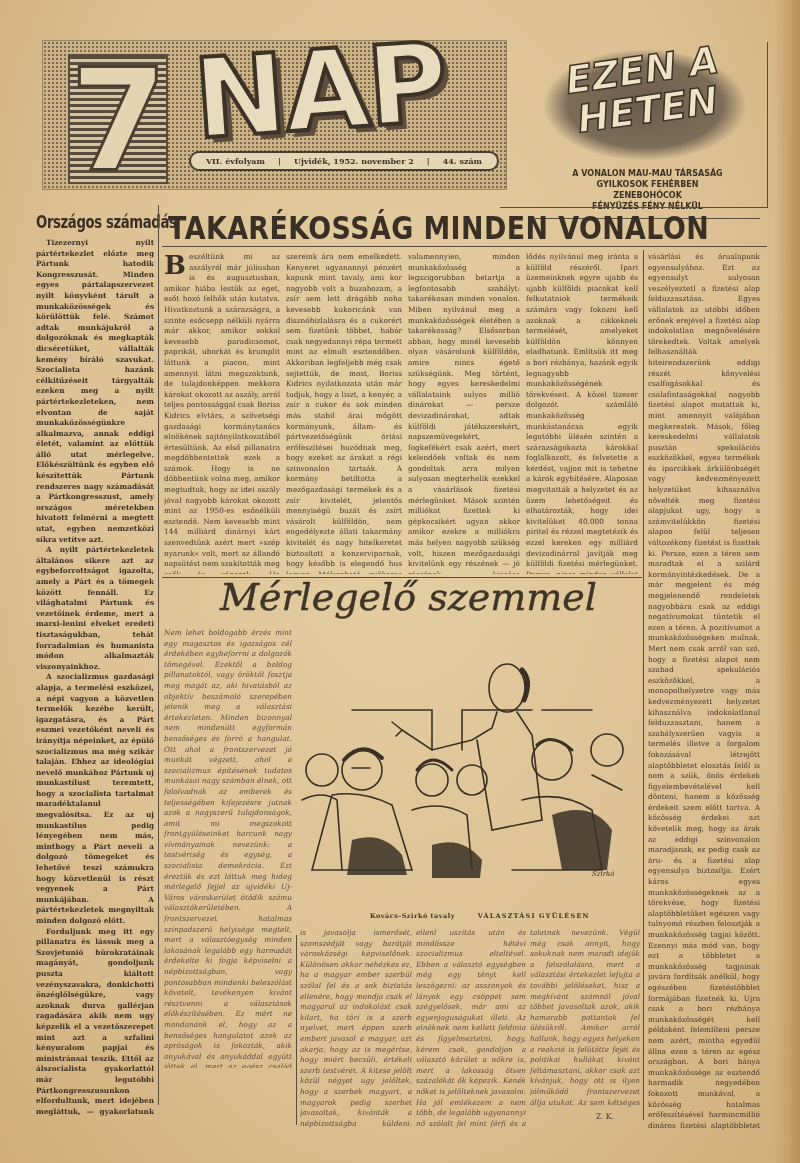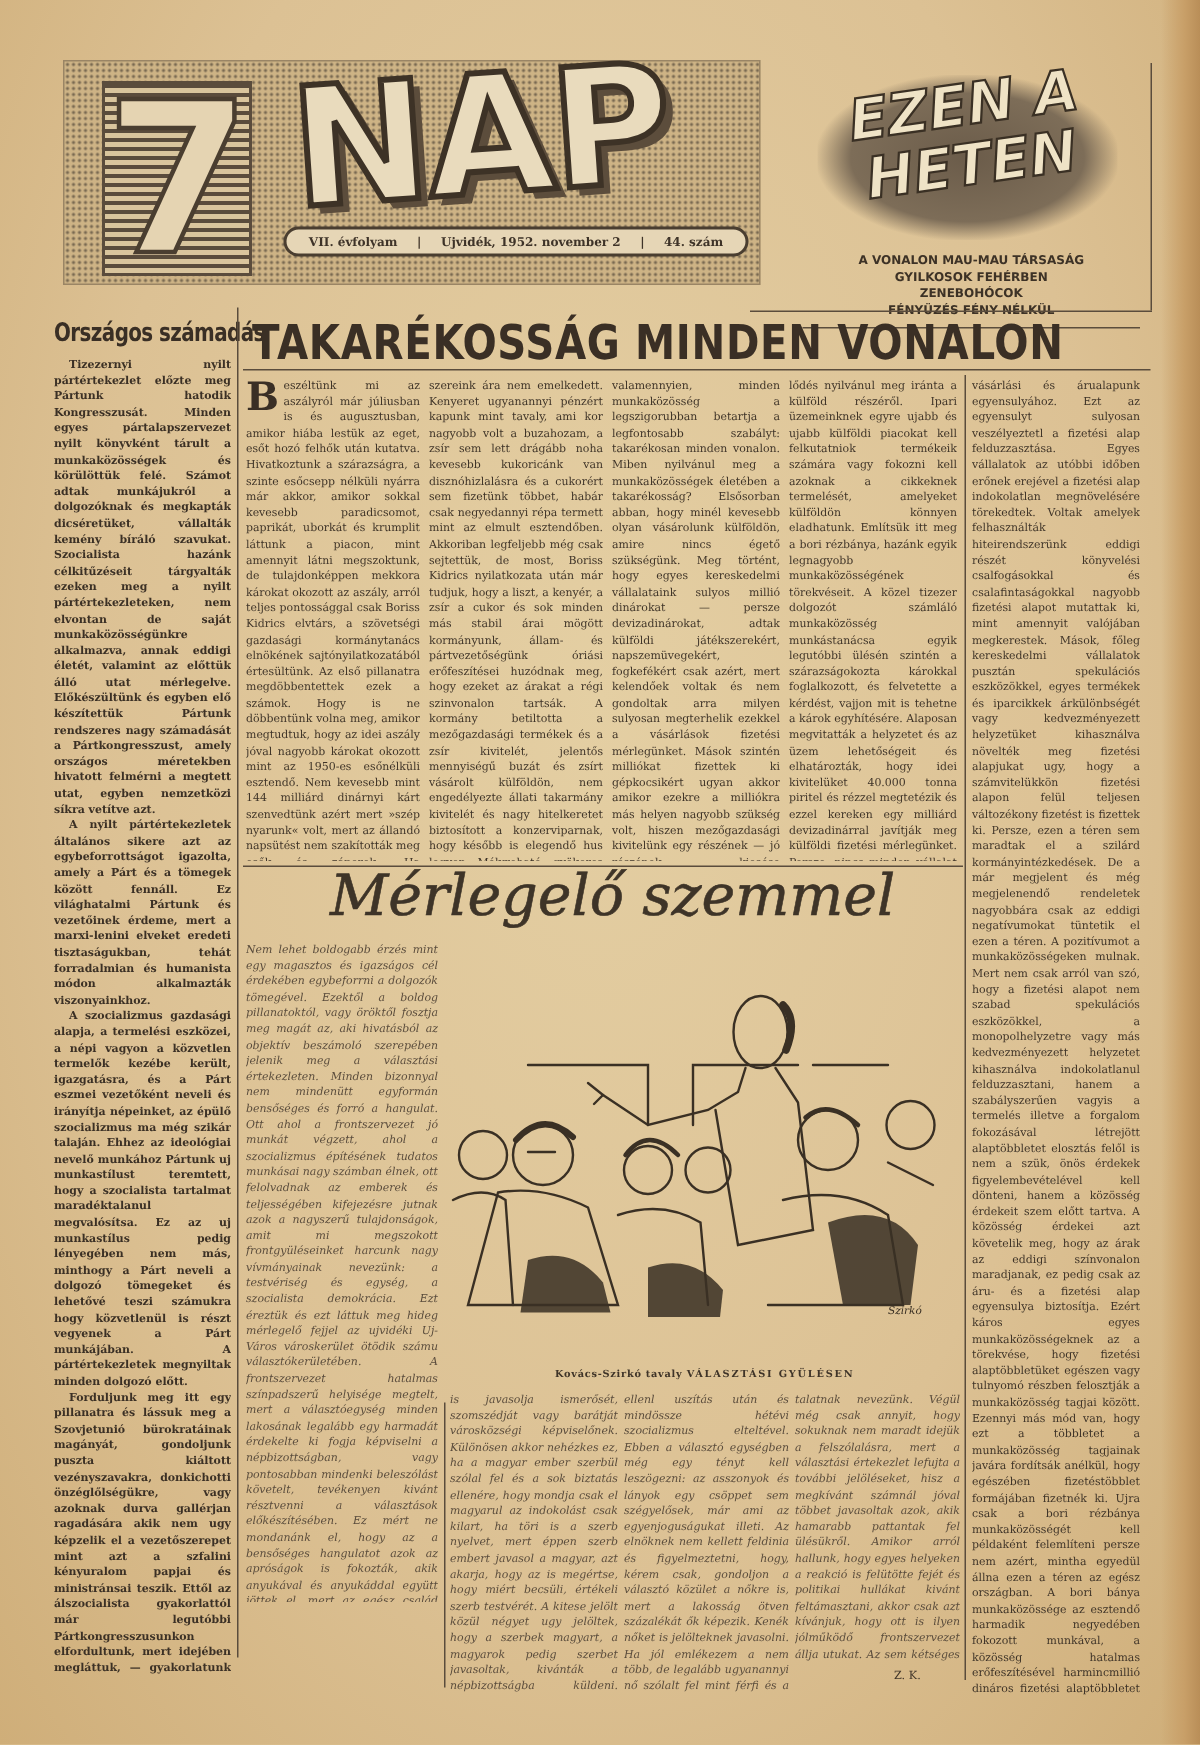--- a/index.html
+++ b/index.html
@@ -100,21 +100,21 @@
     font-family: "DejaVu Serif", serif; font-style: italic; font-size: 38px; color: #3e3428;
     -webkit-text-stroke: 0.4px #3e3428;
   }
   .illustration {
     position: absolute; left: 292px; top: 640px; width: 345px; height: 240px;
   }
   .caption {
     position: absolute; left: 370px; top: 912px; width: 270px;
     font-size: 6.5px; font-weight: bold; color: #3f3428; letter-spacing: 0.5px; white-space: nowrap;
   }
-  .caption .cap-title { margin-left: 0; letter-spacing: 1.2px; }
+  .caption .cap-title { margin-left: 20px; letter-spacing: 1.2px; }
   .signature { position: absolute; left: 715px; top: 1107px; font-size: 7.5px; font-weight: normal; color: #3f3428; }
 </style>
 </head>
 <body>
 
 <div class="page">
   <div class="edge-right"></div>
 
   <div class="masthead">
     <div class="seven">

